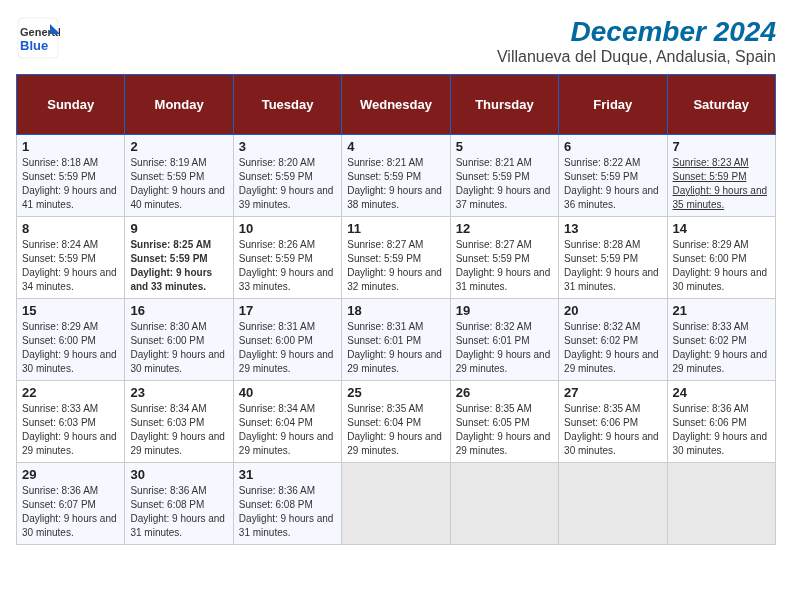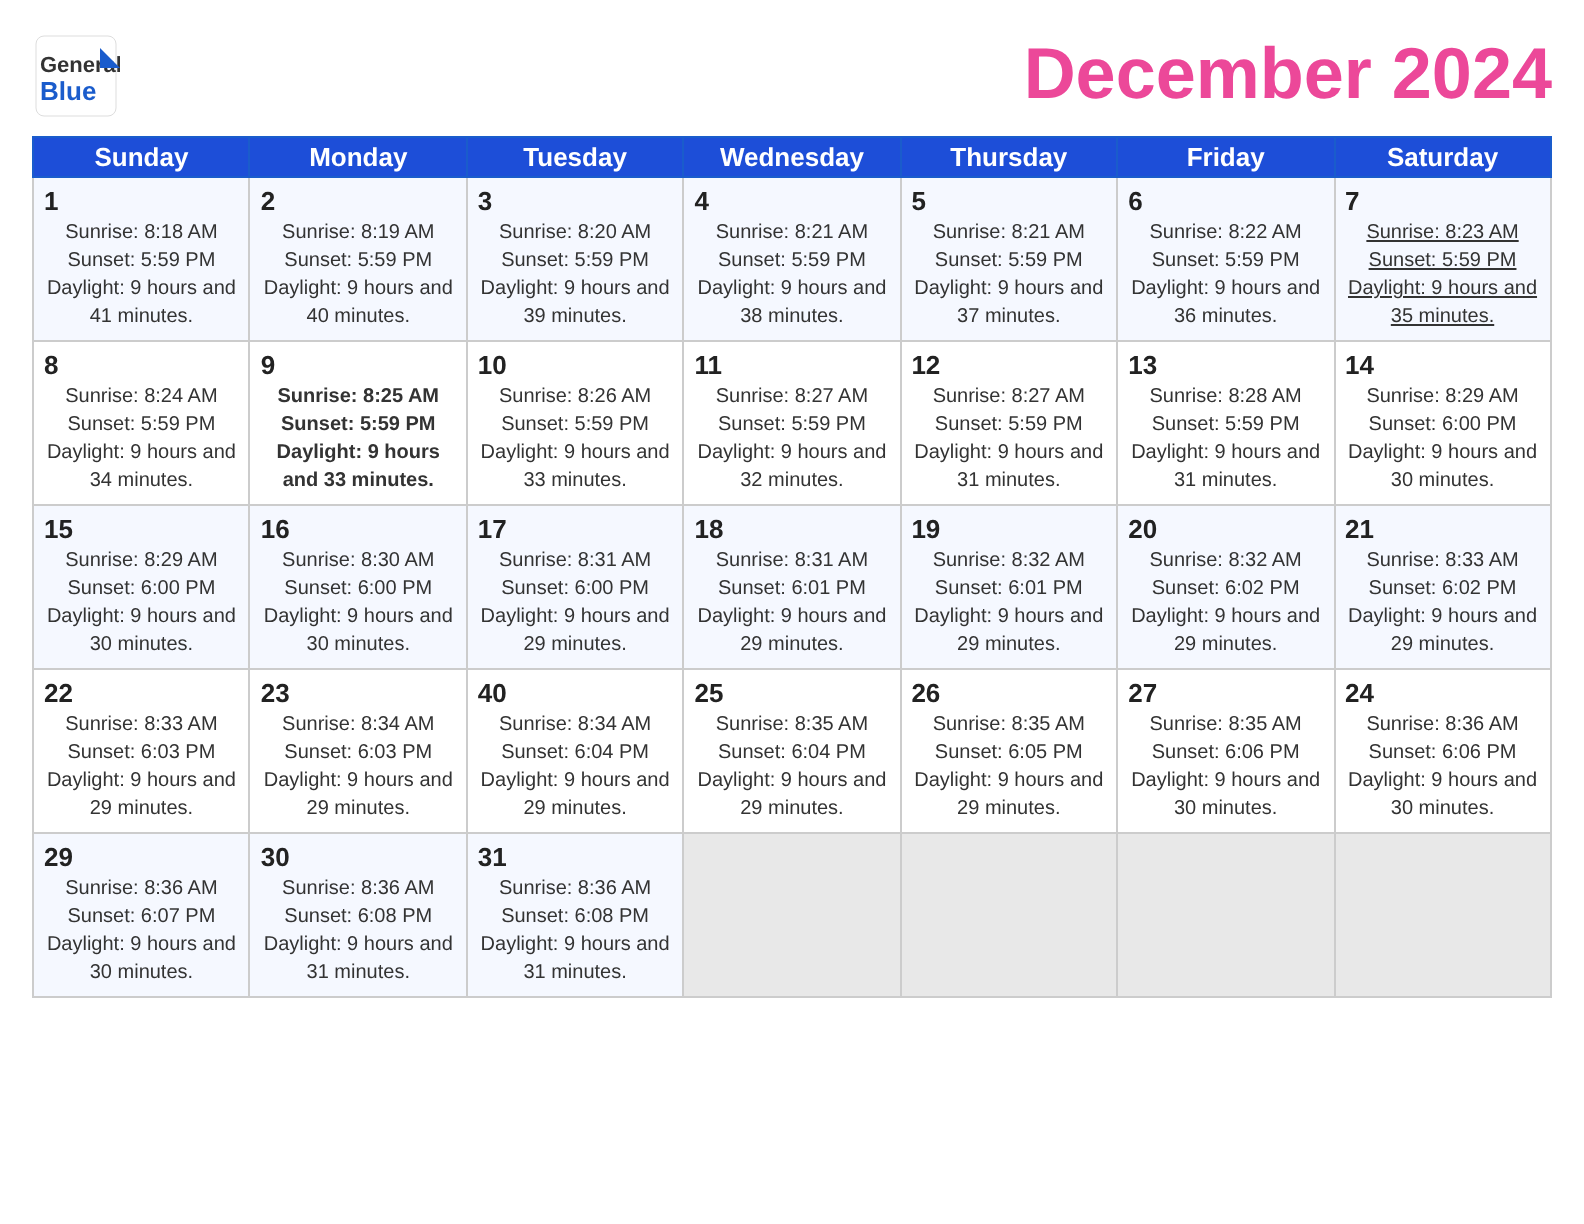--- a/index.html
+++ b/index.html
@@ -23,40 +23,41 @@
       font-weight: bold;
       color: #1a1a8c;
     }
     .logo-icon {
       width: 44px;
       height: 44px;
       margin-right: 4px;
     }
     .title-block { text-align: right; }
     .month-title {
-      font-size: 36px;
+      font-size: 28px;
       font-weight: bold;
-      color: #ec4899;
+      color: #0369a1;
+      font-style: italic;
     }
     .subtitle {
       font-size: 16px;
       color: #444;
     }
     table {
       width: 100%;
       border-collapse: collapse;
       table-layout: fixed;
     }
     thead tr th {
-      background: #1d4ed8;
+      background: #7f1d1d;
       color: #fff;
       text-align: center;
       font-size: 13px;
       font-weight: bold;
-      padding: 2px 4px;
+      padding: 22px 4px;
       border: 1px solid #1a5ccc;
     }
     tbody tr td {
       vertical-align: top;
       border: 1px solid #ccc;
       padding: 4px 5px;
       font-size: 10px;
       color: #333;
       height: 80px;
       background: #fff;
@@ -65,36 +66,37 @@
       background: #f5f8ff;
     }
     .day-num {
       font-size: 13px;
       font-weight: bold;
       color: #222;
       display: block;
       margin-bottom: 2px;
     }
     .empty { background: #e8e8e8 !important; }
-    .cell-text { line-height: 1.4; font-size: 10px; color: #333; text-align: center; }
+    .cell-text { line-height: 1.4; font-size: 10px; color: #333; }
   </style>
 </head>
 <body>
 
 <div class="header">
   <div class="logo">
     <svg class="logo-icon" viewBox="0 0 44 44">
       <rect x="2" y="2" width="40" height="40" rx="4" fill="#fff" stroke="#ddd" stroke-width="0.5"></rect>
       <text x="4" y="20" font-size="11" font-weight="bold" fill="#333" font-family="Arial">General</text>
       <text x="4" y="34" font-size="13" font-weight="bold" fill="#1a5ccc" font-family="Arial">Blue</text>
       <polygon points="34,8 44,18 34,18" fill="#1a5ccc"></polygon>
     </svg>
   </div>
   <div class="title-block">
     <div class="month-title">December 2024</div>
+    <div class="subtitle">Villanueva del Duque, Andalusia, Spain</div>
   </div>
 </div>
 
 <table>
   <thead>
     <tr>
     <th>Sunday</th>
         <th>Monday</th>
         <th>Tuesday</th>
         <th>Wednesday</th>

